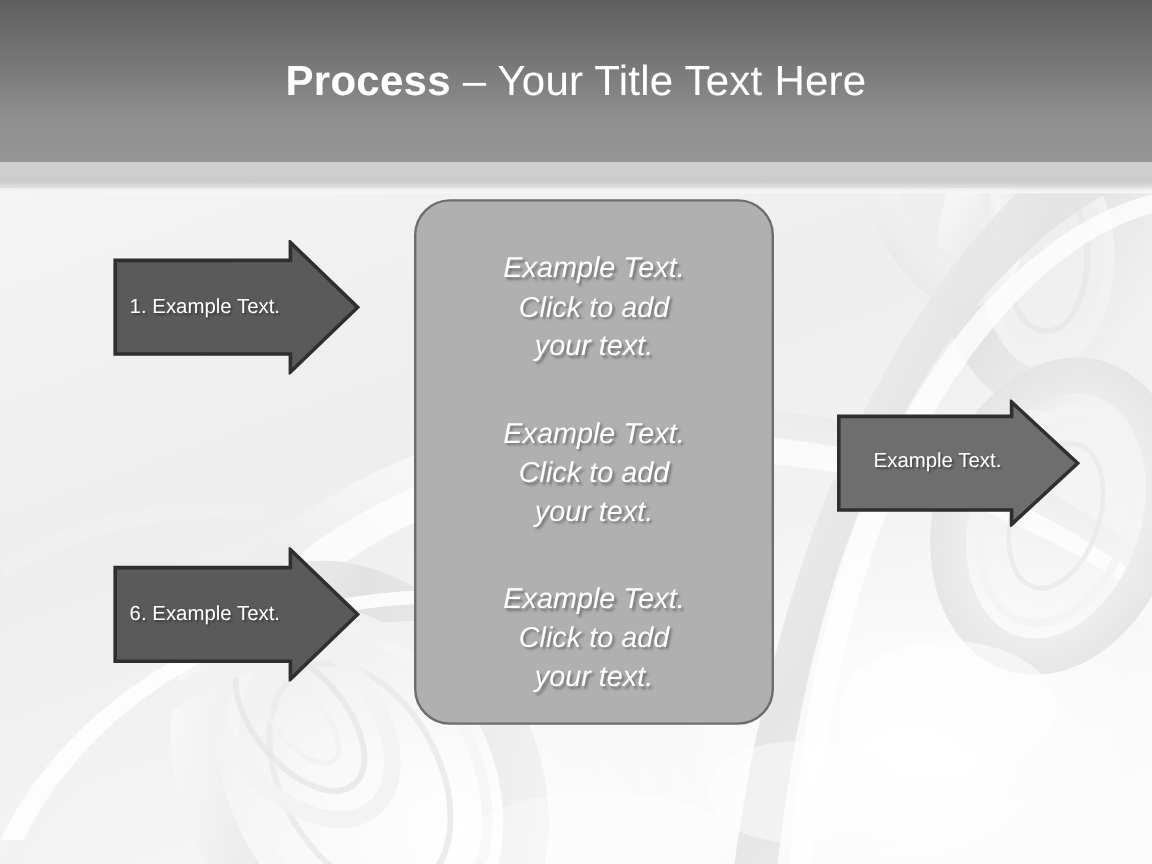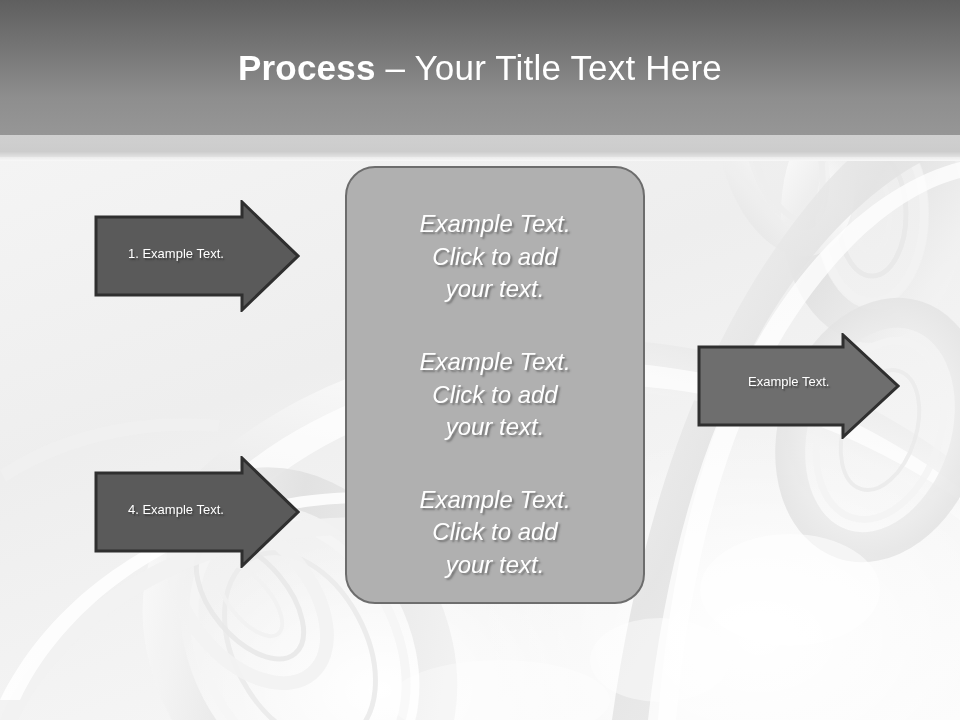--- a/index.html
+++ b/index.html
@@ -63,24 +63,23 @@
     white-space: nowrap;
   }
   .title .strong { font-weight: bold; }
   .title .light  { font-weight: normal; }
 
   
   .arrow-wrap { position: absolute; }
   .arrow-label {
     position: absolute;
     color: #ffffff;
-    font-size: 13px;
+    font-size: 17px;
     white-space: nowrap;
     text-shadow: 1.5px 1.5px 1.5px rgba(40,40,40,0.55);
-    margin-left: 20px;
   }
 
   
   .panel {
     position: absolute;
     left: 345px; top: 166px;
     width: 300px; height: 438px;
     box-sizing: border-box;
     background: #b0b0b0;
     border: 2px solid #6d6d6d;
@@ -199,21 +198,21 @@
       <polygon points="2,17 148,17 148,2 204,56 148,110 148,95 2,95" fill="#5a5a5a" stroke="#2f2f2f" stroke-width="3" stroke-linejoin="miter"></polygon>
     </svg>
     <div class="arrow-label" style="left:14px; top:46px;">1. Example Text.</div>
   </div>
 
 
   <div class="arrow-wrap" style="left:94px; top:456px;">
     <svg width="206" height="112" viewBox="0 0 206 112">
       <polygon points="2,17 148,17 148,2 204,56 148,110 148,95 2,95" fill="#5a5a5a" stroke="#2f2f2f" stroke-width="3" stroke-linejoin="miter"></polygon>
     </svg>
-    <div class="arrow-label" style="left:14px; top:46px;">4. Example Text.</div>
+    <div class="arrow-label" style="left:14px; top:46px;">6. Example Text.</div>
   </div>
 
   <div class="panel"></div>
   <div class="panel-body">
     <div class="panel-block">Example Text.
 Click  to add
 your text.</div>
     <div class="panel-gap"></div>
     <div class="panel-block">Example Text.
 Click  to add

